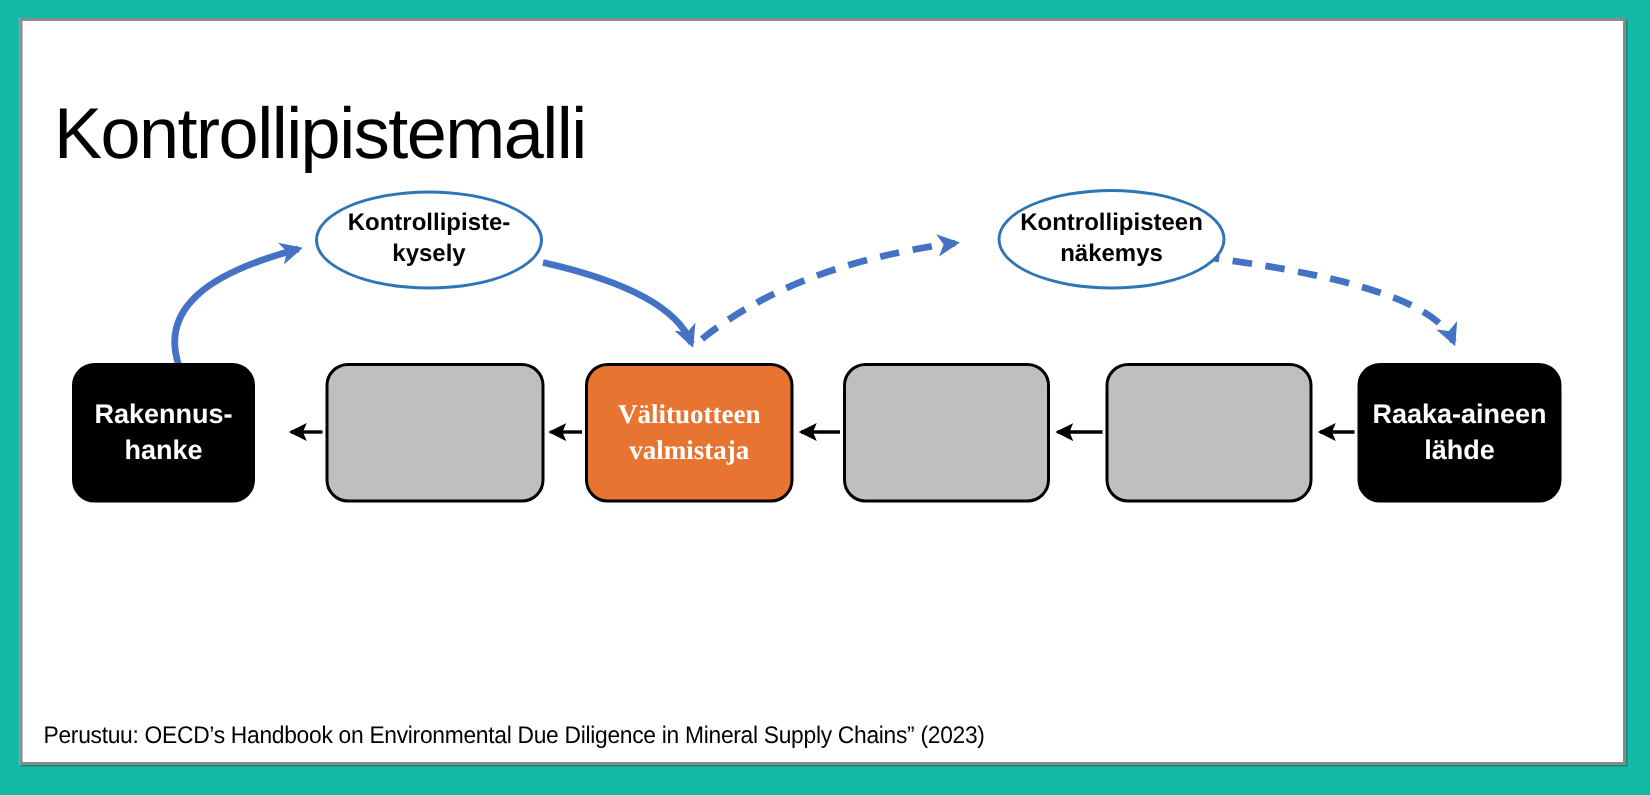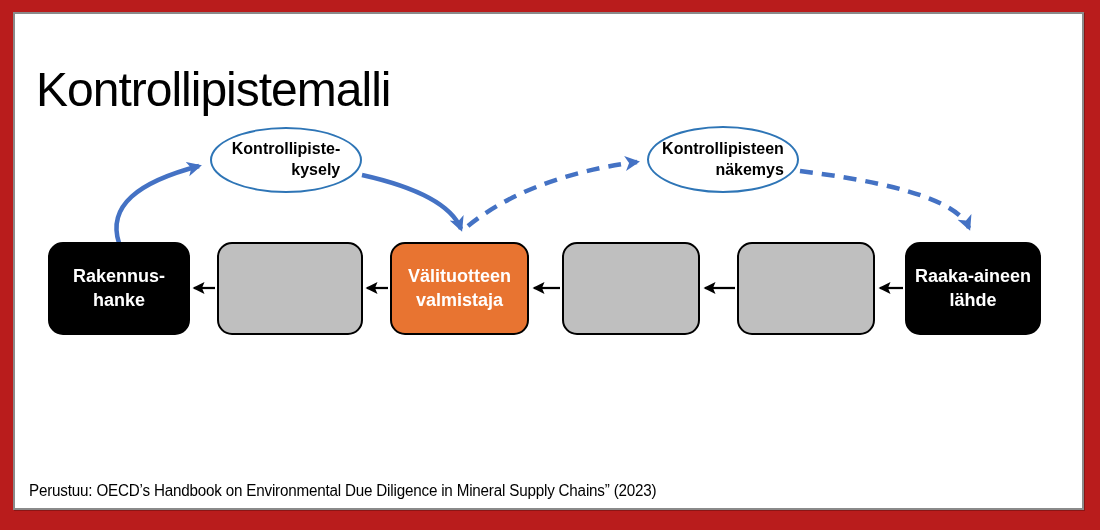--- a/index.html
+++ b/index.html
@@ -3,21 +3,21 @@
 <meta charset="utf-8">
 <style>
   html, body { margin: 0; padding: 0; background: #fff; }
   body {
     font-family: "Liberation Sans", sans-serif;
     width: 1100px; height: 530px; position: relative; overflow: hidden;
     --arrow-blue: #4472C4; --oval-border: #2E75B6; --box-orange: #E87431;
     --box-gray: #BFBFBF; --box-black: #000000; --box-border: #000000;
     --frame-border: #8A8A8A; --text-white: #FFFFFF; --text-black: #000000;
   }
-  .canvas { position: absolute; inset: 0; background: #b91c1c; }
+  .canvas { position: absolute; inset: 0; background: #14b8a6; }
   .frame {
     position: absolute; left: 13px; top: 12px; width: 1067px; height: 494px;
     border: 2px solid var(--frame-border);
     box-shadow: 1px 1px 0 rgba(0,0,0,0.25);
     background: #fff;
   }
   .page-title {
     position: absolute; left: 36px; top: 30px;
     font-size: 48px; font-weight: 400; color: var(--text-black);
     letter-spacing: -1px; white-space: nowrap;
@@ -28,33 +28,33 @@
   .black-line { stroke: #000; stroke-width: 2.25; fill: none; }
   .mk-blue { fill: var(--arrow-blue); }
   .mk-black { fill: #000; }
   .oval {
     position: absolute; border-radius: 50%;
     border: 2.5px solid var(--oval-border); background: #fff;
     display: flex; align-items: center; justify-content: center;
     text-align: center; font-weight: 700; font-size: 16px; line-height: 1.3;
     color: var(--text-black); white-space: pre-line; box-sizing: border-box;
   }
-  .oval-query  { left: 210px; top: 127px; width: 152px; height: 66px; text-align: right; }
-  .oval-view   { left: 647px; top: 126px; width: 152px; height: 67px; text-align: right; }
+  .oval-query  { left: 210px; top: 127px; width: 152px; height: 66px; }
+  .oval-view   { left: 665px; top: 126px; width: 152px; height: 67px; }
   .chain-box {
     position: absolute; top: 242px; height: 93px; box-sizing: border-box;
     border: 2.25px solid var(--box-border); border-radius: 15px;
     display: flex; align-items: center; justify-content: center;
     text-align: center; font-weight: 700; font-size: 18px; line-height: 1.3;
     white-space: pre-line;
   }
   .v-black  { background: var(--box-black); color: var(--text-white); }
   .v-gray   { background: var(--box-gray);  color: var(--text-black); }
-  .v-orange { background: var(--box-orange); color: var(--text-white); }
-  .box-1 { left: 48px;  width: 142px; }
+  .v-orange { background: var(--box-orange); color: var(--text-white); font-family: Liberation Serif, serif; }
+  .box-1 { left: 48px;  width: 122px; }
   .box-2 { left: 217px; width: 146px; }
   .box-3 { left: 390px; width: 139px; }
   .box-4 { left: 562px; width: 138px; }
   .box-5 { left: 737px; width: 138px; }
   .box-6 { left: 905px; width: 136px; }
   .cp-label {
     position: absolute; left: 370px; top: 348px; width: 180px;
     text-align: center; font-weight: 700; font-size: 18.5px; line-height: 1.25;
     color: var(--text-black); white-space: pre-line;
   }

